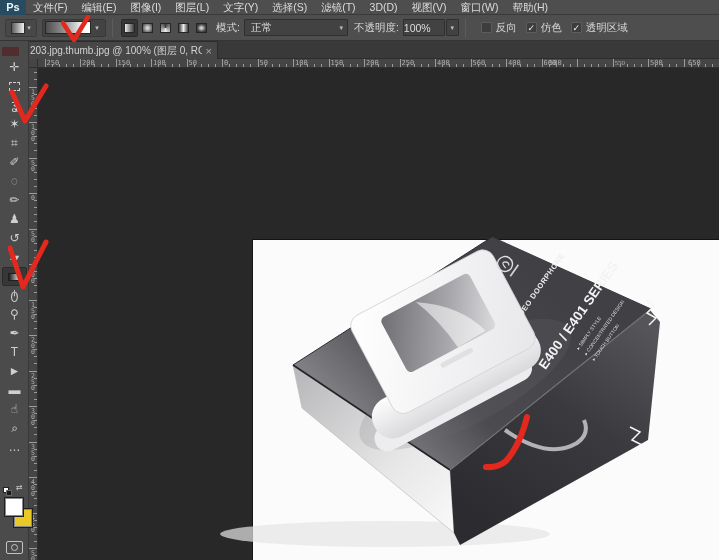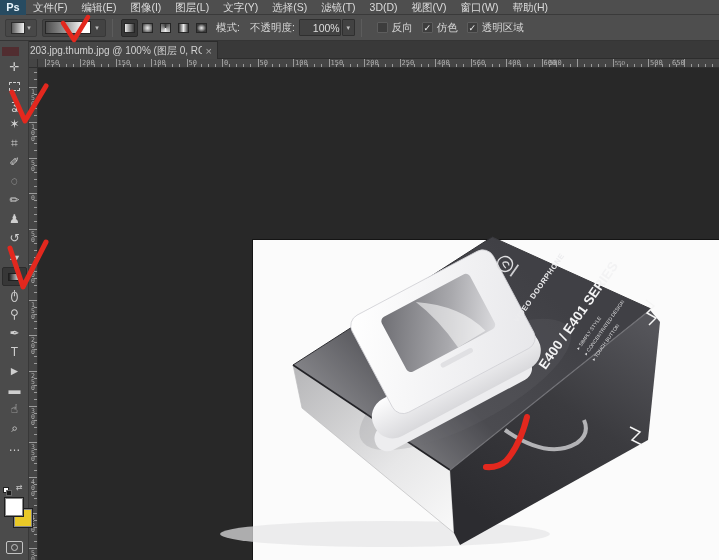--- a/index.html
+++ b/index.html
@@ -36,21 +36,21 @@
   .gtype .g { width:11px; height:10px; border:1px solid #262626; }
   .g-linear    { background:linear-gradient(90deg,#ededed,#3c3c3c); }
   .g-radial    { background:radial-gradient(circle at 50% 50%,#ededed,#3c3c3c); }
   .g-angle     { background:conic-gradient(from 0deg,#3c3c3c,#ededed,#3c3c3c); }
   .g-reflected { background:linear-gradient(90deg,#3c3c3c,#ededed,#3c3c3c); }
   .g-diamond   { background:radial-gradient(closest-side,#ededed,#3c3c3c); }
   .opt-label { font-size:10.5px; color:#d8d8d8; margin:0 4px 0 6px; white-space:nowrap; }
   .field { height:17px; background:#424242; border:1px solid #2f2f2f; border-radius:1px;
            display:flex; align-items:center; font-size:10.5px; color:#dedede; }
   #mode-select { width:104px; justify-content:space-between; padding:0 4px 0 6px; }
-  #opacity-value { width:42px; padding-left:13px; }
+  #opacity-value { width:42px; padding-left:0; }
   #opacity-arrow { width:13px; height:17px; justify-content:center; margin-left:1px; }
   .cbx-group { display:flex; align-items:center; margin-left:9px; }
   .cbx { width:11px; height:11px; background:#3d3d3d; border:1px solid #5d5d5d; border-radius:1px;
          font-size:9px; line-height:10px; text-align:center; color:#efefef; }
   .cbx-label { margin-left:4px; font-size:10.5px; white-space:nowrap; }
 
   
   #tabstrip { position:absolute; left:0; top:41px; width:719px; height:18px; background:#393939;
               border-bottom:1px solid #2d2d2d; }
   #collapse { position:absolute; left:3px; top:0; font-size:9px; color:#c4c4c4; }
@@ -132,20 +132,24 @@
           <span class="g g-angle"></span>
         </span>
         <span class="gtype">
           <span class="g g-reflected"></span>
         </span>
         <span class="gtype">
           <span class="g g-diamond"></span>
         </span>
       </span>
     <span class="opt-label">模式:</span>
+    <span id="mode-select" class="field">
+      <span>正常</span>
+      <span class="chev">▾</span>
+    </span>
     <span class="opt-label">不透明度:</span>
     <span id="opacity-value" class="field">100%</span>
     <span id="opacity-arrow" class="field">
       <span class="chev">▾</span>
     </span>
     <span class="opt-sep"></span>
     <span id="cbx-container" style="display:flex;">
         <span class="cbx-group">
           <span class="cbx"></span>
           <span class="cbx-label">反向</span>
@@ -352,21 +356,21 @@
       <i class="htick" style="left: 588.7px; height: 3px;"></i>
       <i class="htick" style="left: 595.8px; height: 3px;"></i>
       <i class="htick" style="left: 602.9px; height: 3px;"></i>
       <i class="htick" style="left: 610px; height: 9px;"></i>
       <span class="hlabel" style="left: 612px;">500</span>
       <i class="htick" style="left: 617.1px; height: 3px;"></i>
       <i class="htick" style="left: 624.2px; height: 3px;"></i>
       <i class="htick" style="left: 631.3px; height: 3px;"></i>
       <i class="htick" style="left: 638.4px; height: 3px;"></i>
       <i class="htick" style="left: 645.5px; height: 9px;"></i>
-      <span class="hlabel" style="left: 634px;">650</span>
+      <span class="hlabel" style="left: 650px;">650</span>
       <i class="htick" style="left: 652.6px; height: 3px;"></i>
       <i class="htick" style="left: 659.7px; height: 3px;"></i>
       <i class="htick" style="left: 666.8px; height: 3px;"></i>
       <i class="htick" style="left: 673.9px; height: 3px;"></i>
     </div>
   <div id="vruler">
       <i class="vtick" style="top: 4.3px; width: 3px;"></i>
       <i class="vtick" style="top: 11.4px; width: 3px;"></i>
       <i class="vtick" style="top: 18.5px; width: 9px;"></i>
       <div class="vlabel" style="top: 20.5px;">1<br>5<br>0</div>

